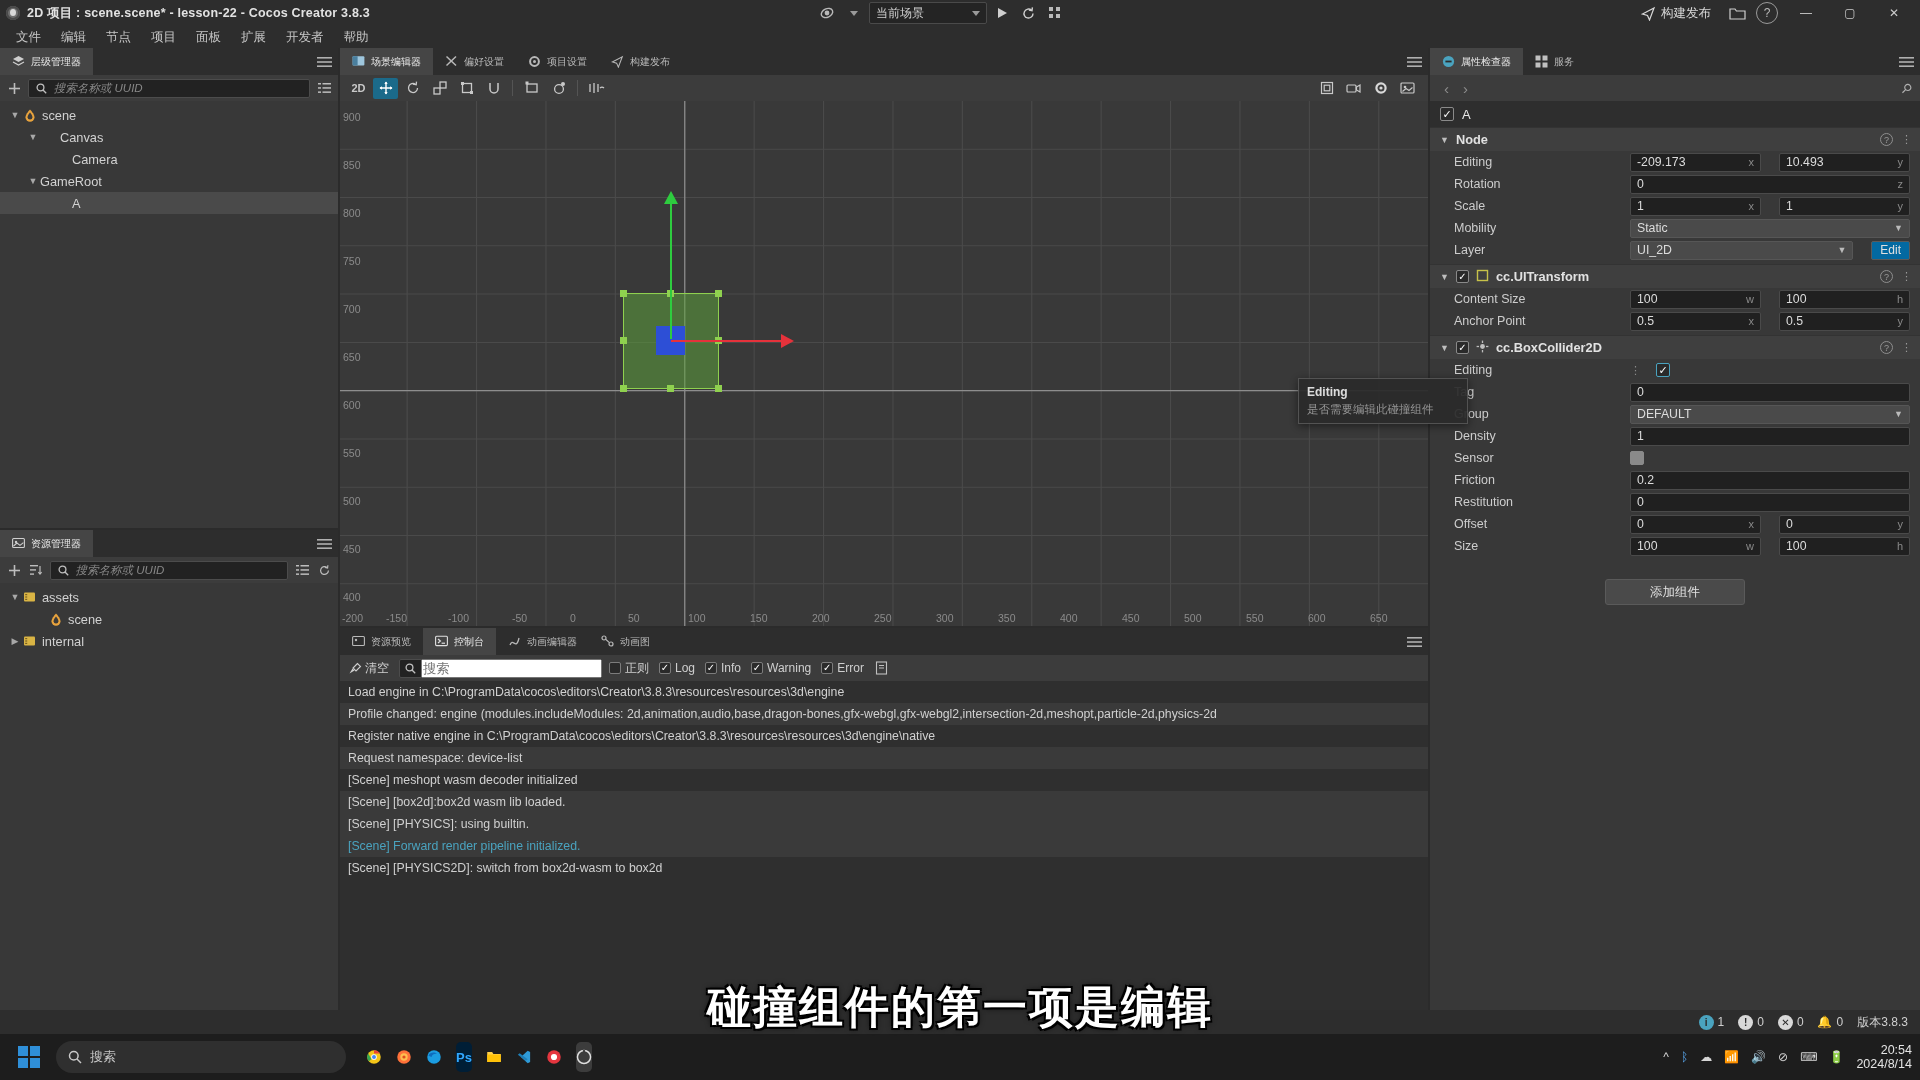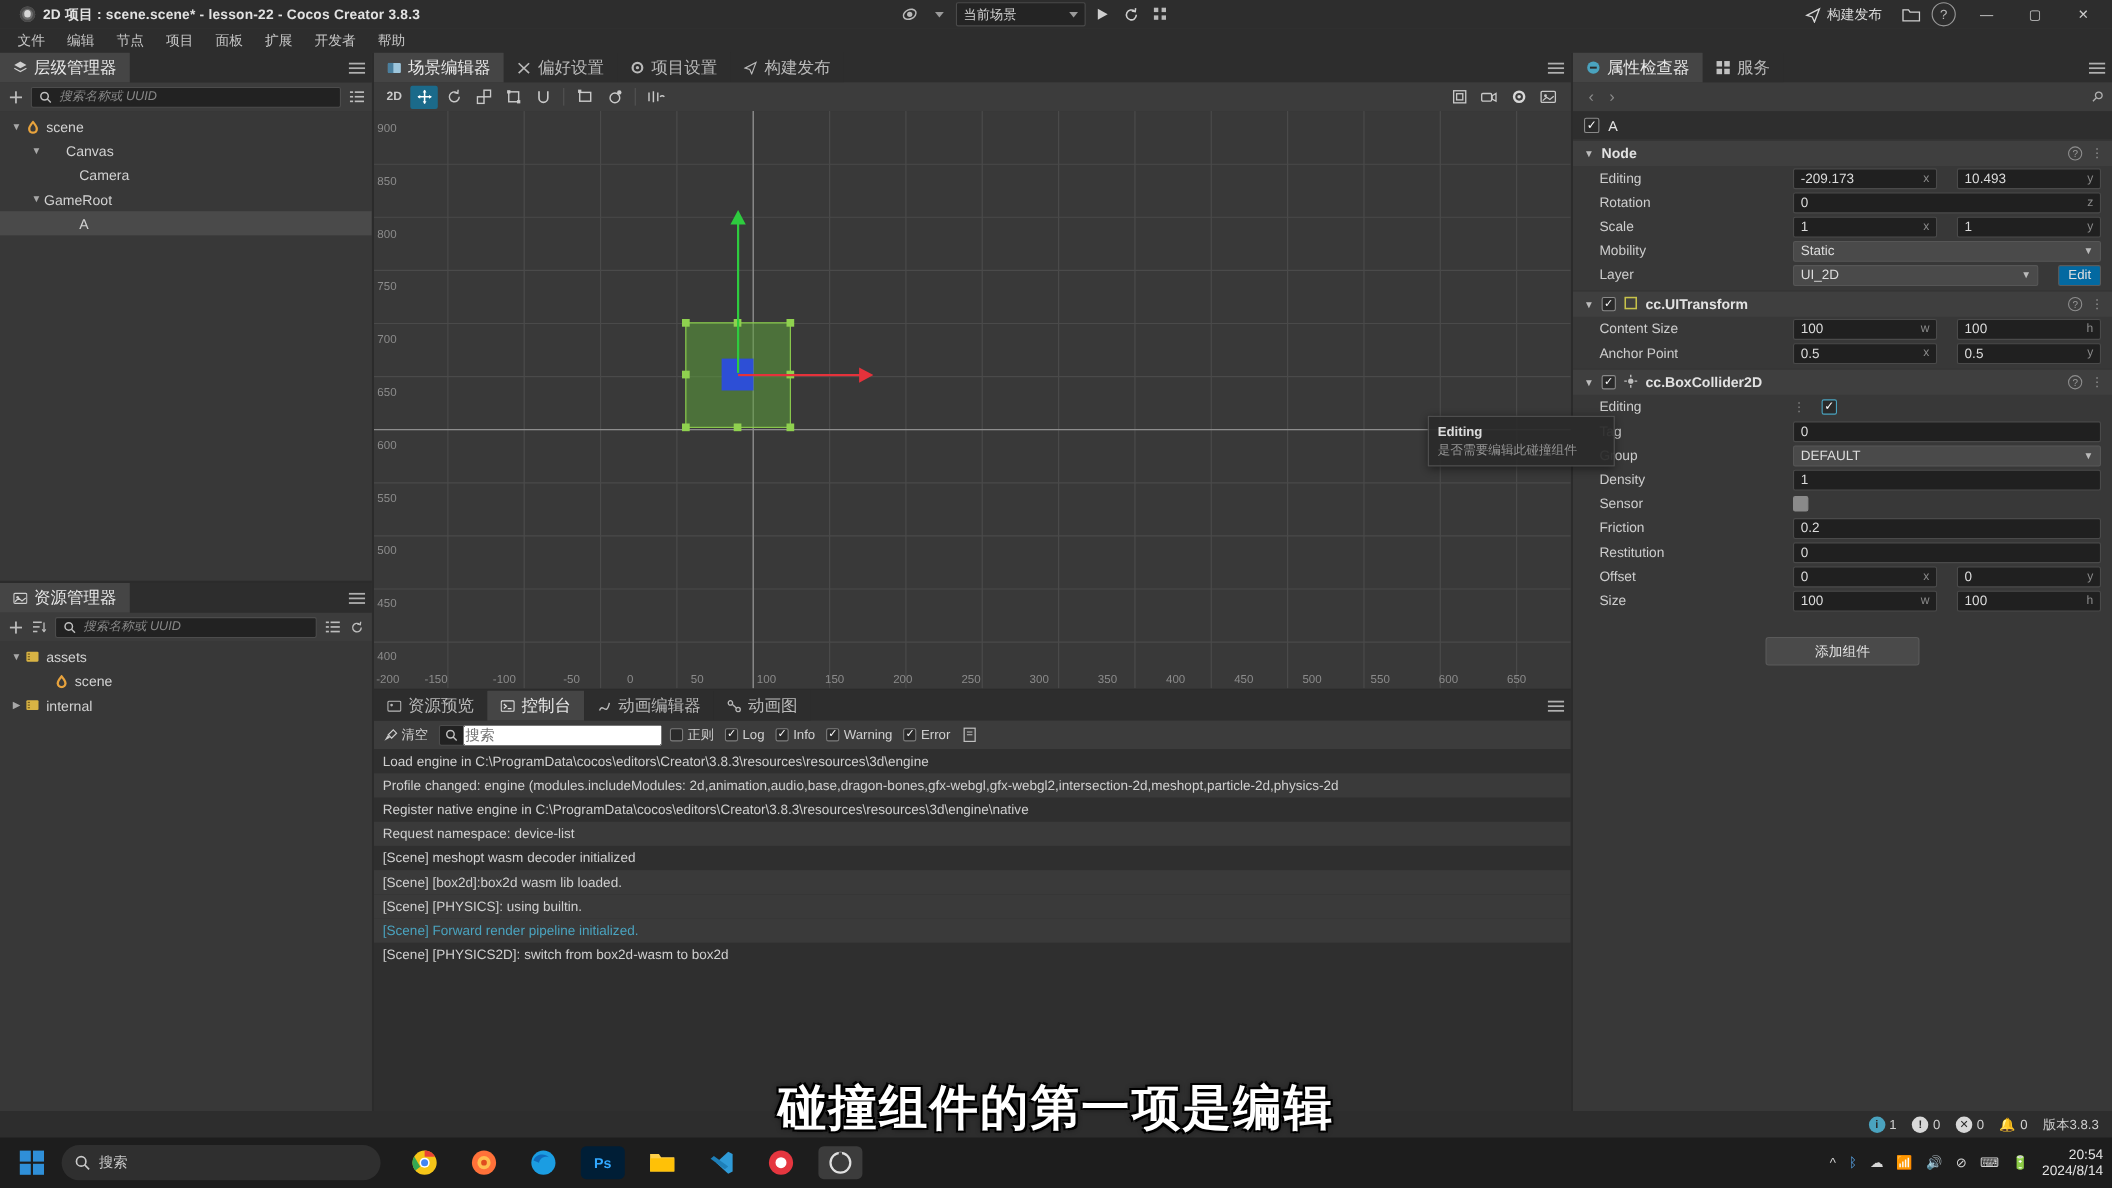--- a/index.html
+++ b/index.html
@@ -7,21 +7,21 @@
   body {
     background:#2b2b2b;
     font-family:"Liberation Sans","DejaVu Sans",sans-serif;
     font-size:13px;
     color:#cfcfcf;
     -webkit-font-smoothing:antialiased;
   }
   .app { position:relative; width:1920px; height:1080px; background:#383838; display:flex; flex-direction:column; }
 
   
-  .titlebar { height:26px; background:#2d2d2d; display:flex; align-items:center; padding:0 18px; position:relative; }
+  .titlebar { height:26px; background:#2d2d2d; display:flex; align-items:center; padding:0 6px; position:relative; }
   .title-logo { width:14px; height:14px; border-radius:50%; background:#6f6f6f;
      box-shadow: inset 0 0 0 2px #4a4a4a; margin-right:7px; position:relative;}
   .title-logo::after{content:"";position:absolute;left:4px;top:3px;width:6px;height:7px;border-radius:50%;background:#d8d8d8;}
   .title-text { font-size:12.5px; color:#e2e2e2; font-weight:bold; letter-spacing:.2px;}
   .win-btns { position:absolute; right:0; top:0; height:26px; display:flex; }
   .win-btn { width:44px; height:26px; display:flex; align-items:center; justify-content:center; color:#cccccc; font-size:12px;}
 
   
   .menubar { height:22px; background:#2d2d2d; display:flex; align-items:center; padding-left:6px; gap:0px; position:relative;}
   .menu-item { padding:2px 10px; font-size:12.5px; color:#c6c6c6; }
@@ -37,21 +37,21 @@
   .pub-btn { display:flex; align-items:center; gap:5px; font-size:12.5px; color:#d8d8d8; padding:2px 8px;}
   .round-ico{ width:22px;height:22px;border-radius:50%;border:1.5px solid #9a9a9a;display:flex;align-items:center;justify-content:center;font-size:12px;color:#b9b9b9;}
 
   
   .body { flex:1; display:flex; min-height:0; }
 
   
   .left-col { width:340px; display:flex; flex-direction:column; background:#383838; border-right:2px solid #2b2b2b;}
   .panel { display:flex; flex-direction:column; min-height:0; background:#383838;}
   .panel-tabs { height:27px; background:#2d2d2d; display:flex; align-items:stretch; position:relative;}
-  .ptab { display:flex; align-items:center; gap:6px; padding:0 12px; font-size:15px; color:#b9b9b9; background:#2d2d2d;}
+  .ptab { display:flex; align-items:center; gap:6px; padding:0 12px; font-size:10px; color:#b9b9b9; background:#2d2d2d;}
   .ptab.active { background:#454545; color:#e8e8e8; }
   .ptab .ico { width:13px;height:13px; display:inline-block;}
   .panel-menu { position:absolute; right:6px; top:0; height:27px; display:flex; align-items:center; color:#b0b0b0; font-size:14px;}
 
   .toolrow { height:26px; background:#3c3c3c; display:flex; align-items:center; gap:6px; padding:0 6px;}
   .searchbox { flex:1; height:19px; background:#222; border:1px solid #4c4c4c; border-radius:2px; display:flex; align-items:center; gap:5px; padding:0 5px;}
   .searchbox input { background:transparent; border:0; outline:none; color:#cfcfcf; font-size:11.5px; font-style:italic; width:100%;
      font-family:"Liberation Sans",sans-serif;}
   .searchbox input::placeholder{ color:#888; font-style:italic;}
   .ticon { color:#bdbdbd; font-size:13px; line-height:1; display:flex;align-items:center;justify-content:center; width:16px;}
@@ -131,21 +131,21 @@
   .statusbar { height:24px; background:#2d2d2d; display:flex; align-items:center; justify-content:flex-end; gap:14px; padding-right:12px;}
   .stat { display:flex; align-items:center; gap:4px; font-size:12px; color:#cfcfcf;}
   .sdot{ width:15px;height:15px;border-radius:50%;display:flex;align-items:center;justify-content:center;font-size:10px;color:#2b2b2b;font-weight:bold;}
 
   
   .taskbar{ height:46px; background:#1d1d1d; display:flex; align-items:center; padding:0 8px; gap:6px;}
   .tb-start{ width:42px;height:38px; display:flex;align-items:center;justify-content:center;}
   .tb-search{ width:290px; height:32px; background:#2f2f2f; border-radius:16px; display:flex; align-items:center; gap:8px; padding:0 12px;
      font-size:13px; color:#c9c9c9;}
   .tb-icons{ display:flex; align-items:center; gap:14px; margin-left:14px;}
-  .tb-app{ width:40px;height:30px;border-radius:5px; display:flex;align-items:center;justify-content:center; font-size:14px; color:#fff;}
+  .tb-app{ width:16px;height:30px;border-radius:5px; display:flex;align-items:center;justify-content:center; font-size:14px; color:#fff;}
   .tb-right2{ margin-left:auto; display:flex; align-items:center; gap:12px; color:#d6d6d6; font-size:12px;}
   .clock{ text-align:right; line-height:1.15; font-size:12.5px; color:#e4e4e4;}
 
   
   .subtitle{ position:absolute; left:0; right:0; top:978px; text-align:center; z-index:60; pointer-events:none;}
   .subtitle span{ font-size:44px; font-weight:bold; color:#fff; letter-spacing:2px;
      text-shadow:-2px -2px 0 #000,2px -2px 0 #000,-2px 2px 0 #000,2px 2px 0 #000, 0 0 6px #000;}
 
   
   .ruler-v{ position:absolute; left:0; top:0; width:30px; height:100%; }

